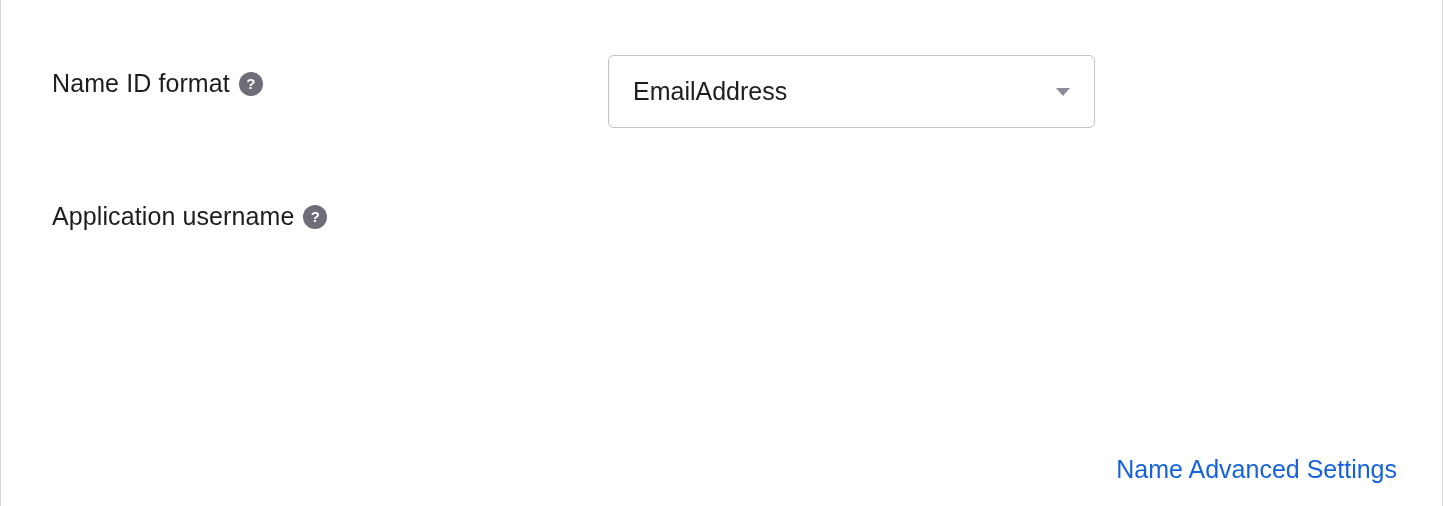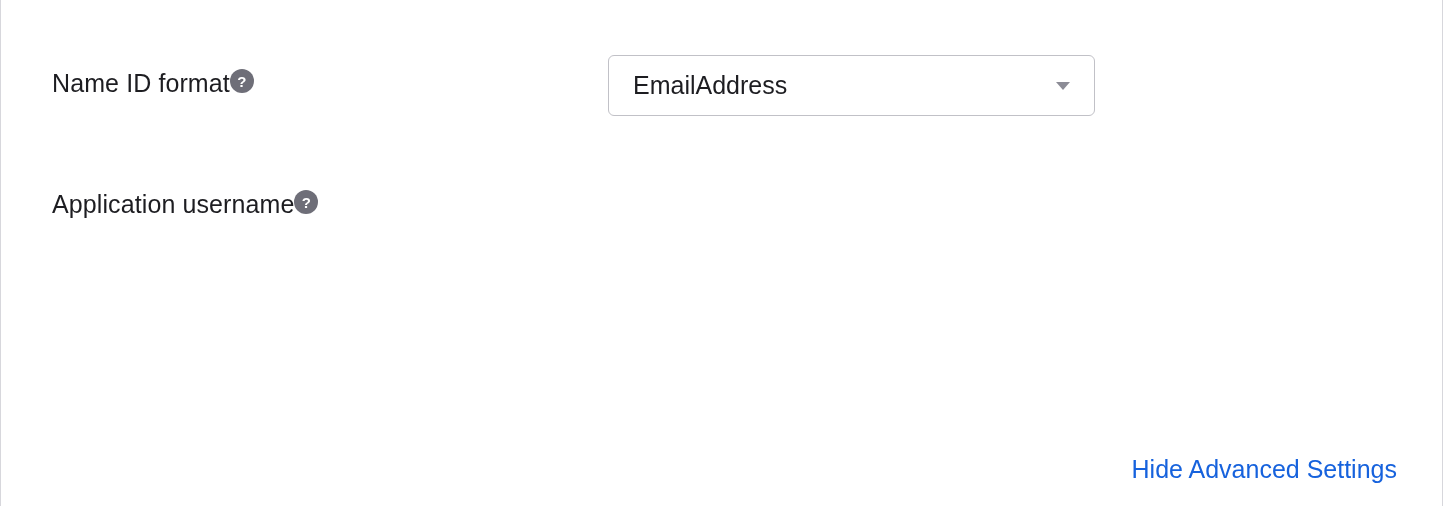--- a/index.html
+++ b/index.html
@@ -21,22 +21,22 @@
       position: relative;
     }
     .form-row {
       display: flex;
       align-items: flex-start;
       margin-bottom: 60px;
     }
     .label-col {
       width: 556px;
       display: flex;
-      align-items: flex-start;
-      gap: 0;
+      align-items: center;
+      gap: 9px;
       padding-top: 14px;
     }
     .label-text {
       font-size: 25px;
       color: #1d1d21;
       font-weight: 400;
       letter-spacing: 0.1px;
     }
     .help-icon {
       width: 24px;
@@ -51,21 +51,21 @@
       font-weight: 700;
       cursor: pointer;
       flex-shrink: 0;
     }
     .select-wrap {
       position: relative;
       width: 487px;
     }
     .select-box {
       width: 100%;
-      height: 61px;
+      height: 73px;
       border: 1px solid #c1c1c7;
       border-radius: 6px;
       background: #fff;
       padding: 0 50px 0 24px;
       display: flex;
       align-items: center;
       font-size: 25px;
       color: #1d1d21;
       cursor: pointer;
       position: relative;
@@ -113,16 +113,16 @@
 
   <div class="form-row">
     <div class="label-col">
       <span class="label-text">Application username</span>
       <span class="help-icon">?</span>
     </div>
   </div>
 
 
   <div class="footer-link-row">
-    <a class="link">Hide Advanced Settings</a>
+    <a class="link">Name Advanced Settings</a>
   </div>
 
 </div>
 
 </body></html>

